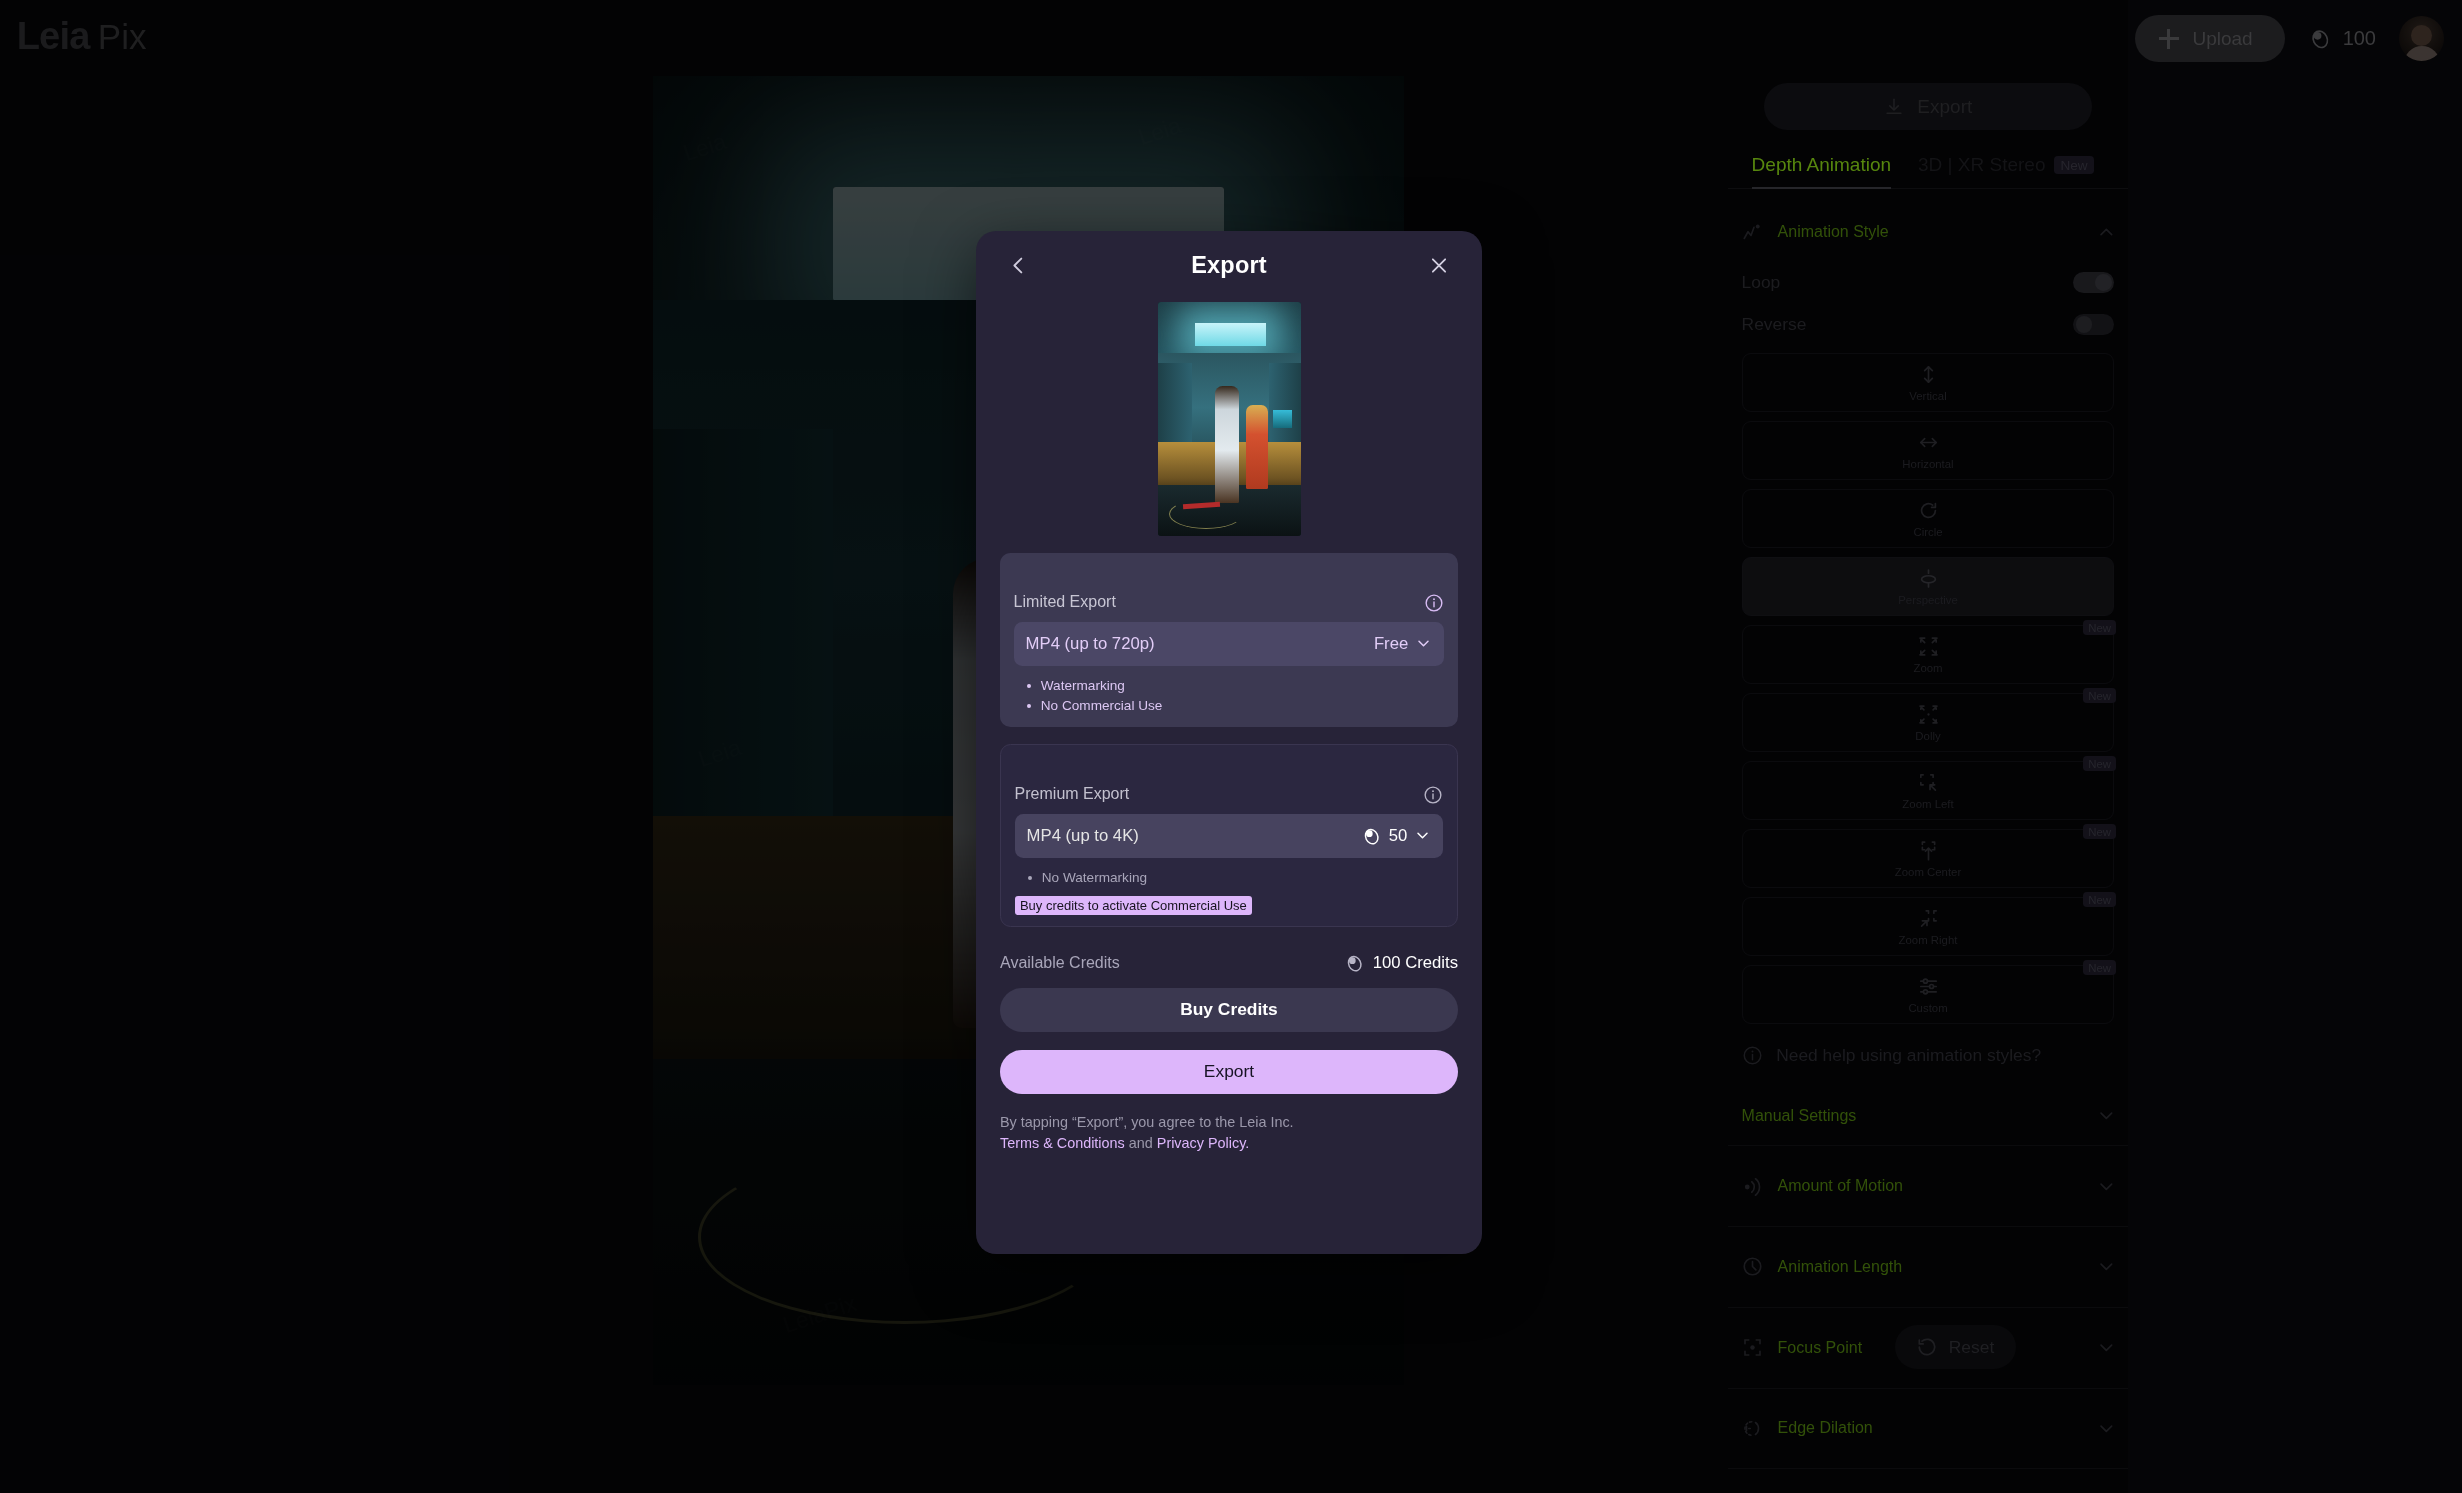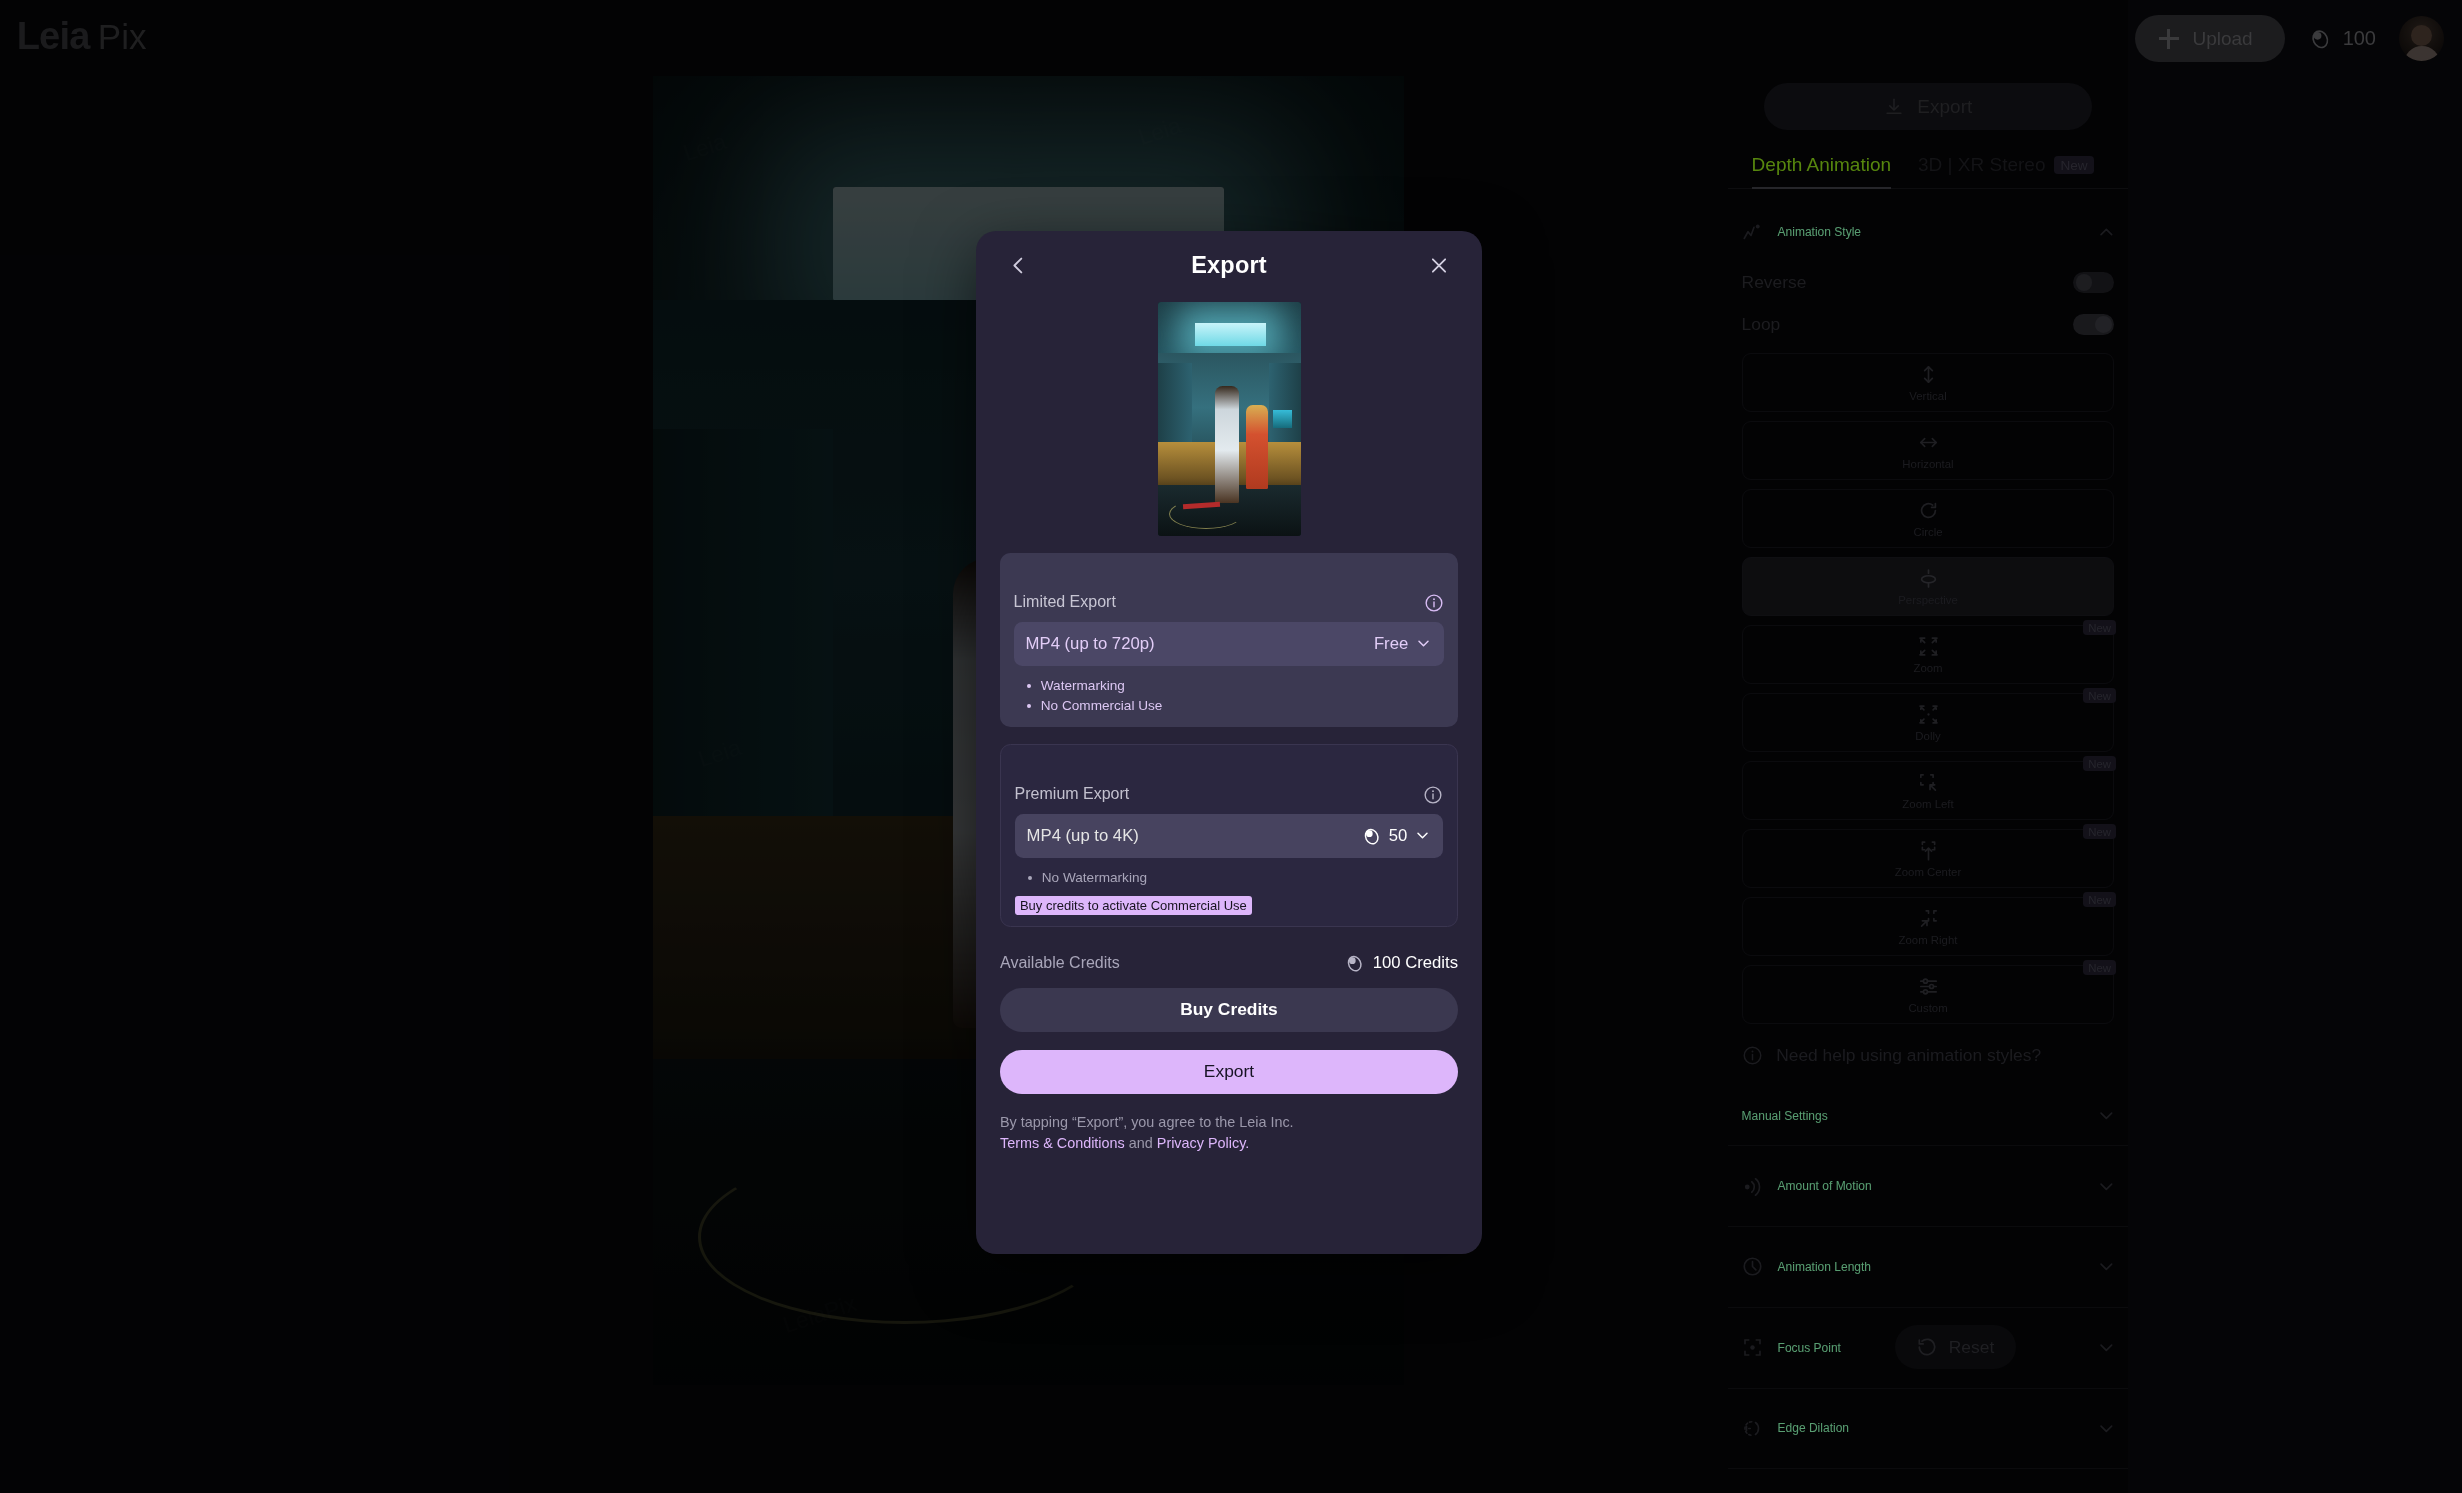--- a/index.html
+++ b/index.html
@@ -326,21 +326,21 @@
     font-size: 13.6px; padding: 1.5px 6px; border-radius: 3.8px;
   }
 
   .section {
     display: flex; align-items: center; justify-content: space-between;
     padding: 0 13.6px; height: 59px; cursor: pointer;
   }
   .section-left { display: flex; align-items: center; gap: 15px; }
   .sec-ico { width: 21px; height: 21px; opacity: 1; }
   .sec-ico svg { display: block; }
-  .sec-label { font-size: 12px; color: #86efac; }
+  .sec-label { font-size: 16px; color: #4d7c0f; }
   .sec-chev { width: 16.7px; height: 16.7px; }
   .sec-chev svg { display: block; }
   .divider { height: 0.8px; background: #111114; margin: 0 0; }
 
   .toggle-row {
     display: flex; align-items: center; justify-content: space-between;
     padding: 0 13.6px; height: 42px;
   }
   .toggle-label { font-size: 17.4px; color: #2b2b30; }
   .tgl {
@@ -477,28 +477,28 @@
         <span class="sec-label">Animation Style</span>
       </div>
       <span class="sec-chev">
         <svg viewBox="0 0 22 22" width="16.7" height="16.7" fill="none" stroke="#2a2a2f" stroke-width="2.2" stroke-linecap="round" stroke-linejoin="round">
             <path d="M4 14l7-7 7 7"></path>
           </svg>
       </span>
     </div>
 
     <div class="toggle-row">
+      <span class="toggle-label">Loop</span>
+      <span class="tgl on">
+          <span class="knob"></span>
+        </span>
+    </div>
+    <div class="toggle-row">
       <span class="toggle-label">Reverse</span>
       <span class="tgl off">
-          <span class="knob"></span>
-        </span>
-    </div>
-    <div class="toggle-row">
-      <span class="toggle-label">Loop</span>
-      <span class="tgl on">
           <span class="knob"></span>
         </span>
     </div>
 
     <div class="style-grid">
       <div class="style-cell">
         <span class="style-ico">
           <svg viewBox="0 0 30 30" width="23" height="23" fill="none" stroke="#2f2f35" stroke-width="2.2" stroke-linecap="round" stroke-linejoin="round">
               <path d="M15 5v20"></path>
               <path d="M10 10l5-5 5 5"></path>

